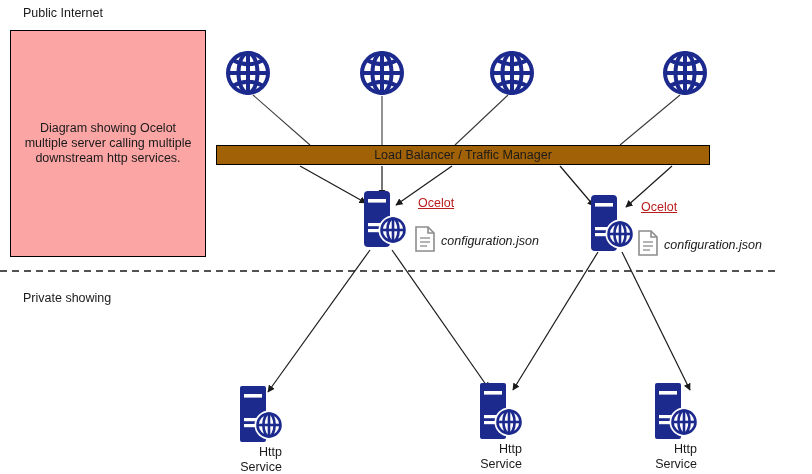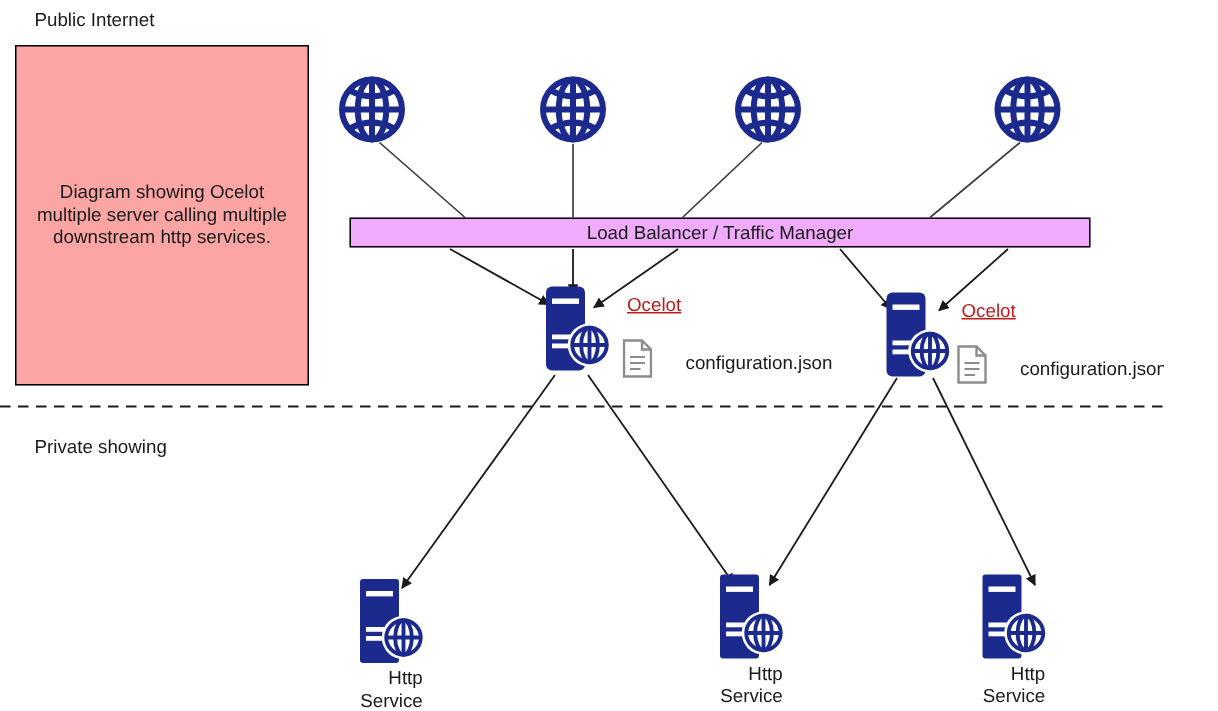--- a/index.html
+++ b/index.html
@@ -52,26 +52,26 @@
   #desc-box .desc-text {
     font-size: 12.5px;
     line-height: 15px;
     color: #1a1a1a;
     text-align: center;
     padding: 0 6px;
   }
 
   #lb-bar {
     position: absolute;
-    left: 233px;
+    left: 216px;
     top: 145px;
     width: 494px;
     height: 20px;
     border: 1.3px solid #000000;
-    background: #f0abfc;
+    background: #a16207;
     box-sizing: border-box;
     display: flex;
     align-items: center;
     justify-content: center;
     z-index: 4;
   }
   #lb-bar .lb-text {
     font-size: 12.5px;
     color: #1a1a1a;
   }
@@ -109,21 +109,22 @@
     color: #b91c1c;
     white-space: nowrap;
     z-index: 6;
     text-decoration: underline;
   }
   .cfg {
     position: absolute;
     z-index: 6;
     display: flex;
     align-items: center;
-    gap: 22px;
+    gap: 6px;
+    font-style: italic;
   }
   .cfg .cfg-text {
     font-size: 12.5px;
     color: #1a1a1a;
     white-space: nowrap;
   }
 </style>
 </head>
 <body>
 

